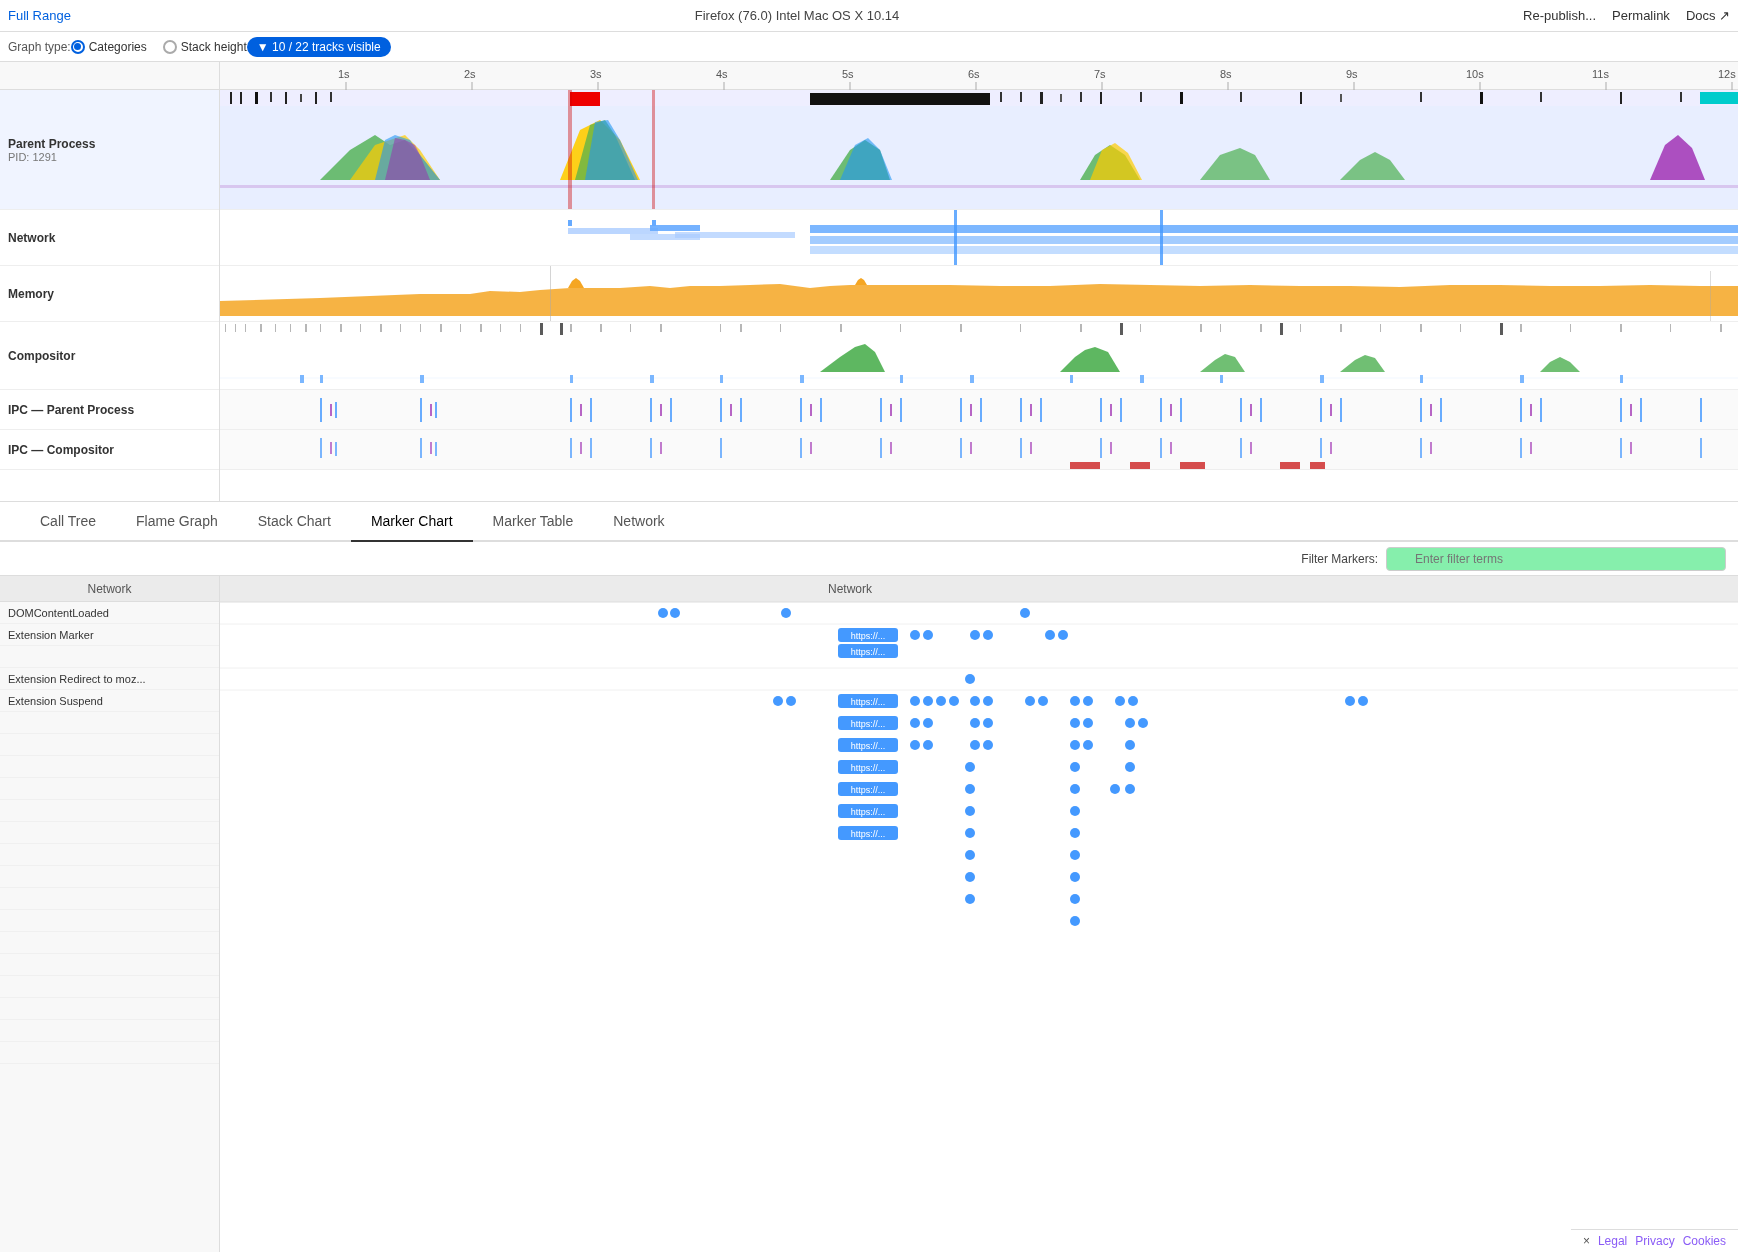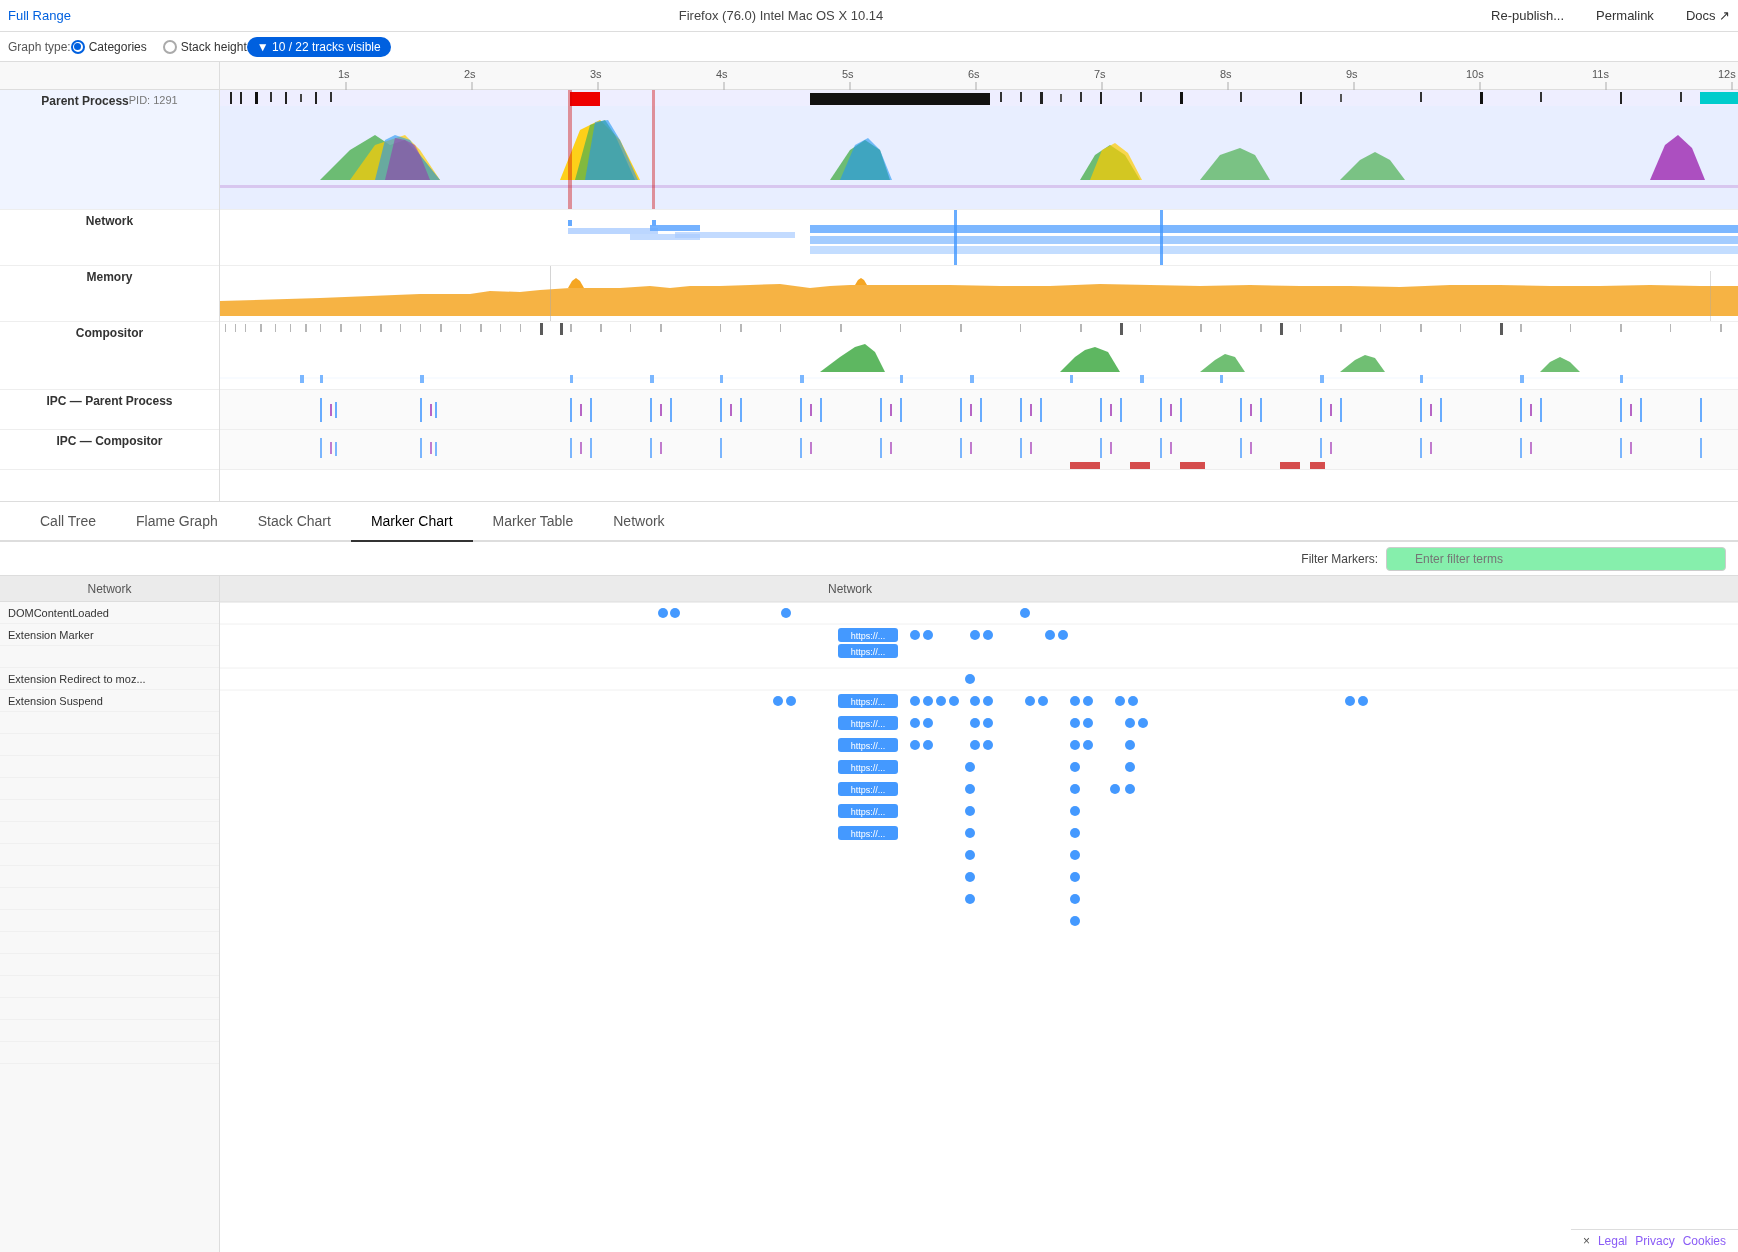--- a/index.html
+++ b/index.html
@@ -4,21 +4,21 @@
   <style>
     * { box-sizing: border-box; margin: 0; padding: 0; }
     body { font-family: -apple-system, BlinkMacSystemFont, 'Segoe UI', sans-serif; font-size: 12px; background: #fff; color: #333; overflow: hidden; width: 1738px; height: 1252px; }
 
     
     .top-bar {
       display: flex; align-items: center; height: 32px; border-bottom: 1px solid #ddd; padding: 0 8px; gap: 12px;
     }
     .full-range-link { color: #0060df; text-decoration: none; font-size: 13px; }
     .top-bar-center { flex: 1; text-align: center; font-size: 13px; color: #444; }
-    .top-bar-right { display: flex; gap: 32px; align-items: flex-end; }
+    .top-bar-right { display: flex; gap: 16px; align-items: flex-end; }
     .top-bar-btn { font-size: 13px; color: #333; cursor: pointer; background: none; border: none; }
     .docs-btn { color: #333; font-size: 13px; }
 
     
     .graph-type-bar {
       display: flex; align-items: center; height: 30px; padding: 0 8px; border-bottom: 1px solid #ddd; background: #fff;
     }
     .graph-type-label { font-size: 12px; color: #555; }
     .radio-group { display: flex; align-items: center; gap: 16px; }
     .radio-item { display: flex; align-items: center; gap: 4px; font-size: 12px; cursor: pointer; }
@@ -26,21 +26,21 @@
     .radio-dot.active { border-color: #0060df; }
     .radio-dot.active::after { content: ''; width: 7px; height: 7px; background: #0060df; border-radius: 50%; }
     .tracks-badge {
       background: #0060df; color: #fff; padding: 3px 10px; border-radius: 12px; font-size: 12px; cursor: pointer; display: flex; align-items: center; gap: 4px;
     }
 
     
     .timeline-container { display: flex; height: 440px; border-bottom: 1px solid #ddd; }
     .track-labels { width: 220px; flex-shrink: 0; border-right: 1px solid #ddd; }
     .track-label-header { height: 28px; border-bottom: 1px solid #ddd; background: #f8f8f8; }
-    .track-label { display: flex; justify-content: center; padding: 4px 8px; border-bottom: 1px solid #eee; font-size: 12px; }
+    .track-label { display: flex; flex-direction: column; justify-content: center; padding: 4px 8px; border-bottom: 1px solid #eee; font-size: 12px; }
     .track-label.parent { height: 120px; background: #f0f4ff; }
     .track-label.network { height: 56px; }
     .track-label.memory { height: 56px; }
     .track-label.compositor { height: 68px; }
     .track-label.ipc-parent { height: 40px; }
     .track-label.ipc-compositor { height: 40px; }
     .track-label-title { font-weight: 600; font-size: 12px; }
     .track-label-sub { font-size: 11px; color: #777; }
 
     .timeline-tracks { flex: 1; overflow: hidden; position: relative; }

